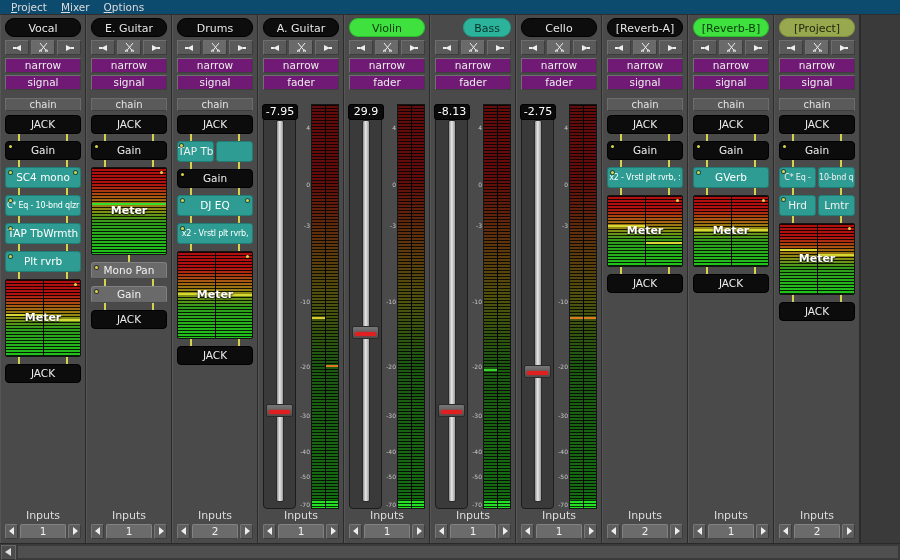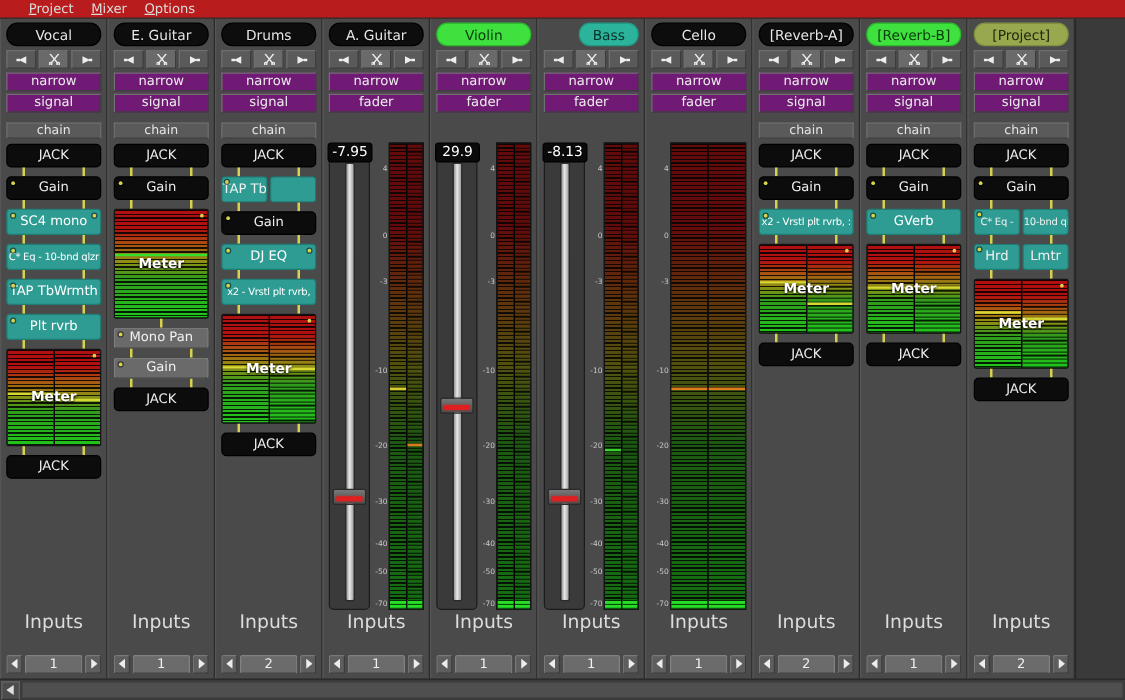--- a/index.html
+++ b/index.html
@@ -7,22 +7,22 @@
   body{
     width:900px; height:560px; overflow:hidden;
     font-family:"DejaVu Sans","Liberation Sans",sans-serif;
     font-size:11px; color:#d8d8d8;
     -webkit-font-smoothing:antialiased;
   }
   #app{ width:900px; height:560px; position:relative; background:#3a3a3a; }
 
   
   .menubar{
-    height:15px; background:#b91c1c; display:flex; align-items:center;
-    padding-left:16px; border-bottom:1px solid #2e2e2e;
+    height:15px; background:#0c4a6e; display:flex; align-items:center;
+    padding-left:4px; border-bottom:1px solid #2e2e2e;
   }
   .menu-item{
     font-size:10.5px; color:#dcdcdc; padding:0 7px; line-height:15px;
     cursor:default; white-space:nowrap;
   }
   .menu-item:first-letter{ text-decoration:underline; }
 
   
   .rack{
     position:absolute; left:0; top:15px; right:0; bottom:17px;
@@ -128,21 +128,21 @@
   .modmeter .lbl{
     position:absolute; left:0; right:0; top:50%; margin-top:-7px; text-align:center;
     font-size:11px; font-weight:bold; color:#fff; text-shadow:0 1px 2px #000; z-index:3;
   }
   .modmeter .clip{
     position:absolute; right:3px; top:3px; width:3px; height:3px; border-radius:50%;
     background:#d9d44a; z-index:4;
   }
 
   
-  .fader-area{ display:flex; gap:0; margin-top:22px; flex:1; min-height:0; }
+  .fader-area{ display:flex; gap:0; margin-top:12px; flex:1; min-height:0; }
   .fader-col{ width:33px; position:relative; display:flex; flex-direction:column; }
   .fader-readout{
     position:absolute; left:-1px; top:0; width:36px; height:16px; background:#0a0a0a;
     border:1px solid #000; border-radius:3px; color:#fff; font-size:11px;
     line-height:14px; text-align:center; z-index:5; overflow:hidden;
   }
   .fader-track{
     position:absolute; left:0; right:0; top:9px; bottom:0;
     background:#3a3a3a; border:1px solid #1c1c1c; border-radius:4px;
   }
@@ -169,21 +169,21 @@
   }
   .bigmeter{
     flex:1; position:relative; background:#070707; border:1px solid #151515;
     display:flex; overflow:hidden;
   }
   .bigmeter > span{ flex:1; position:relative; }
   .bigmeter > span + span{ border-left:1px solid #000; }
 
   
   .spacer{ flex:1; min-height:0; }
-  .in-label{ text-align:center; font-size:15px; color:#dcdcdc; margin-bottom:18px; }
+  .in-label{ text-align:center; font-size:11px; color:#dcdcdc; margin-bottom:2px; }
   .in-row{ display:flex; gap:2px; margin-bottom:4px; }
   .in-arrow{
     width:13px; height:15px; background:#5e5e5e; border:1px solid #787878;
     border-bottom-color:#3c3c3c; border-right-color:#3c3c3c;
     display:flex; align-items:center; justify-content:center; border-radius:2px;
   }
   .in-val{
     flex:1; height:15px; background:#6b6b6b; border:1px solid #828282;
     border-bottom-color:#444; text-align:center; line-height:13px;
     font-size:10.5px; color:#f0f0f0; border-radius:2px;
@@ -770,20 +770,27 @@
                 <svg width="9" height="8" viewBox="0 0 9 8">
                   <polygon points="1,1 1,7 7,4" fill="#ededed"></polygon>
                   <rect x="6" y="3" width="3" height="2" fill="#ededed"></rect>
                 </svg>
               </span>
             </div>
           </div>
           <div class="mini-btn">narrow</div>
           <div class="mini-btn">fader</div>
           <div class="fader-area">
+            <div class="fader-col">
+              <div class="fader-readout">-2.75</div>
+              <div class="fader-track">
+                <div class="fader-slot"></div>
+                <div class="fader-knob" style="bottom:33%"></div>
+              </div>
+            </div>
             <div class="meter-col">
               <div class="scale">
                 <span style="top: 6%;">4</span>
                 <span style="top: 20%;">0</span>
                 <span style="top: 30%;">-3</span>
                 <span style="top: 49%;">-10</span>
                 <span style="top: 65%;">-20</span>
                 <span style="top: 77%;">-30</span>
                 <span style="top: 86%;">-40</span>
                 <span style="top: 92%;">-50</span>

